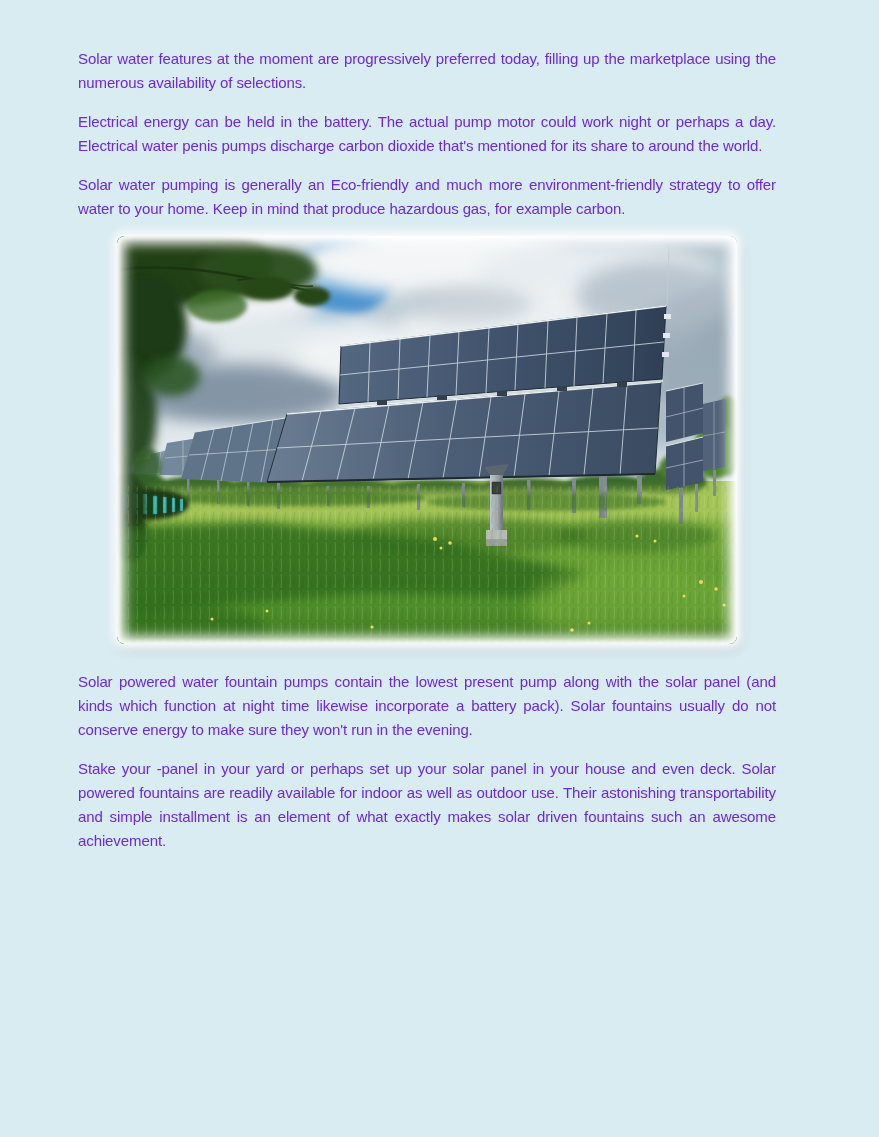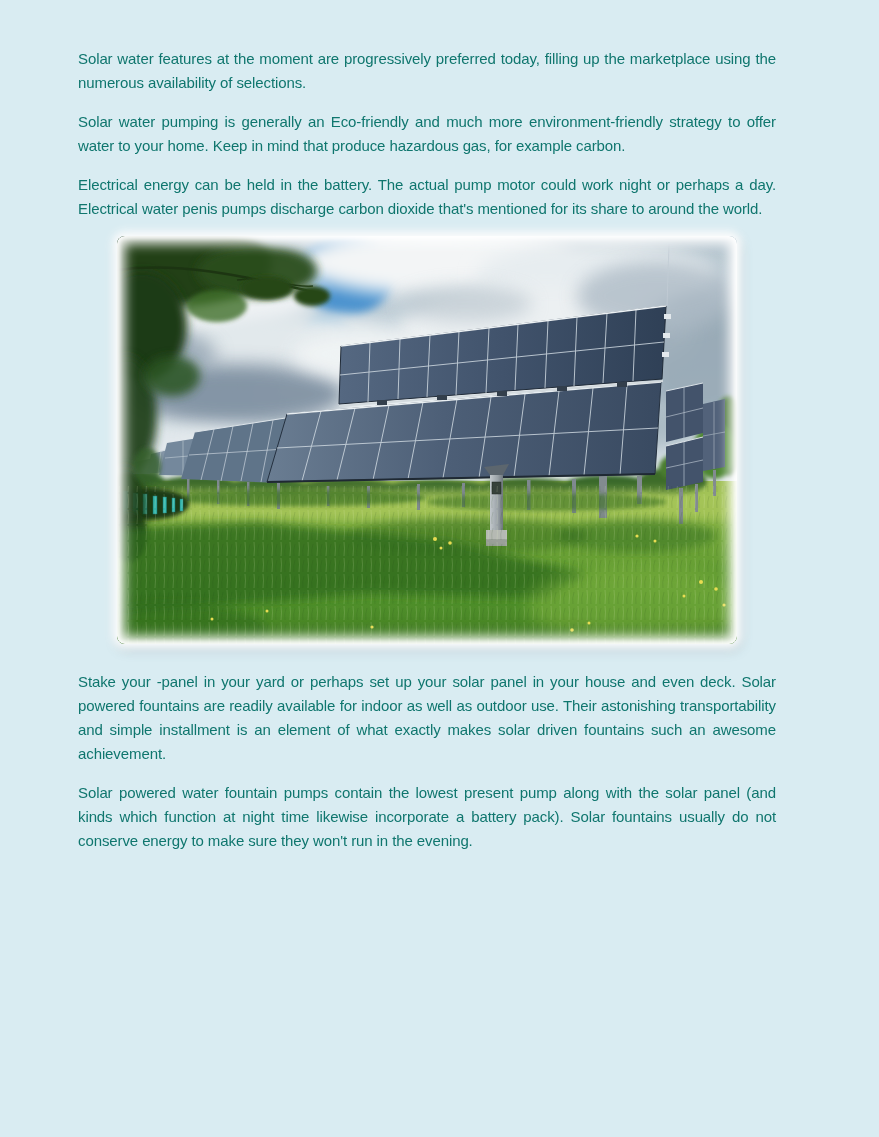--- a/index.html
+++ b/index.html
@@ -6,21 +6,21 @@
   body {
     width: 879px; height: 1137px;
     background: #d9ecf2;
     overflow: hidden;
     font-family: "Liberation Sans", sans-serif;
   }
   .content {
     box-sizing: content-box;
     width: 698px;
     padding: 47px 103px 0 78px;
-    color: #0f766e;
+    color: #6d28d9;
     font-size: 15px;
     line-height: 24px;
     letter-spacing: -0.1px;
     text-align: justify;
   }
   .content p { margin: 0 0 15px 0; }
   .photo-figure { margin: 10px auto 26px; width: 620px; }
   .photo {
     position: relative;
     width: 620px; height: 408px;
@@ -37,22 +37,22 @@
     box-shadow: inset 0 0 12px 8px rgba(255,255,255,0.92),
                 inset 0 0 4px 2px rgba(255,255,255,0.85);
     pointer-events: none;
   }
 </style>
 </head>
 <body>
 
 <div class="content">
   <p>Solar water features at the moment are progressively preferred today, filling up the marketplace using the numerous availability of selections.</p>
+  <p>Electrical energy can be held in the battery. The actual pump motor could work night or perhaps a day. Electrical water penis pumps discharge carbon dioxide that's mentioned for its share to around the world.</p>
   <p>Solar water pumping is generally an Eco-friendly and much more environment-friendly strategy to offer water to your home. Keep in mind that produce hazardous gas, for example carbon.</p>
-  <p>Electrical energy can be held in the battery. The actual pump motor could work night or perhaps a day. Electrical water penis pumps discharge carbon dioxide that's mentioned for its share to around the world.</p>
 
   <figure class="photo-figure">
     <div class="photo" role="img" aria-label="Tilted rows of dark blue solar panel arrays mounted on steel poles in a sunny green meadow, under a blue sky with large clouds, framed by dark trees on the left and a teal fence">
       <svg width="620" height="408" viewBox="0 0 620 408">
         <defs>
           <linearGradient id="skyG" x1="0" y1="0" x2="0" y2="1">
             <stop offset="0" stop-color="#b3c3cd"></stop>
             <stop offset="0.55" stop-color="#c9d6de"></stop>
             <stop offset="1" stop-color="#dee6ea"></stop>
           </linearGradient>
@@ -273,15 +273,15 @@
             <circle cx="455" cy="394" r="1.8"></circle>
           <circle cx="472" cy="387" r="1.5"></circle>
             <circle cx="255" cy="391" r="1.6"></circle>
           <circle cx="150" cy="375" r="1.5"></circle>
             <circle cx="95" cy="383" r="1.5"></circle>
         </g>
       </svg>
     </div>
   </figure>
 
+  <p>Solar powered water fountain pumps contain the lowest present pump along with the solar panel (and kinds which function at night time likewise incorporate a battery pack). Solar fountains usually do not conserve energy to make sure they won't run in the evening.</p>
   <p>Stake your -panel in your yard or perhaps set up your solar panel in your house and even deck. Solar powered fountains are readily available for indoor as well as outdoor use. Their astonishing transportability and simple installment is an element of what exactly makes solar driven fountains such an awesome achievement.</p>
-  <p>Solar powered water fountain pumps contain the lowest present pump along with the solar panel (and kinds which function at night time likewise incorporate a battery pack). Solar fountains usually do not conserve energy to make sure they won't run in the evening.</p>
 </div>
 
 </body></html>

